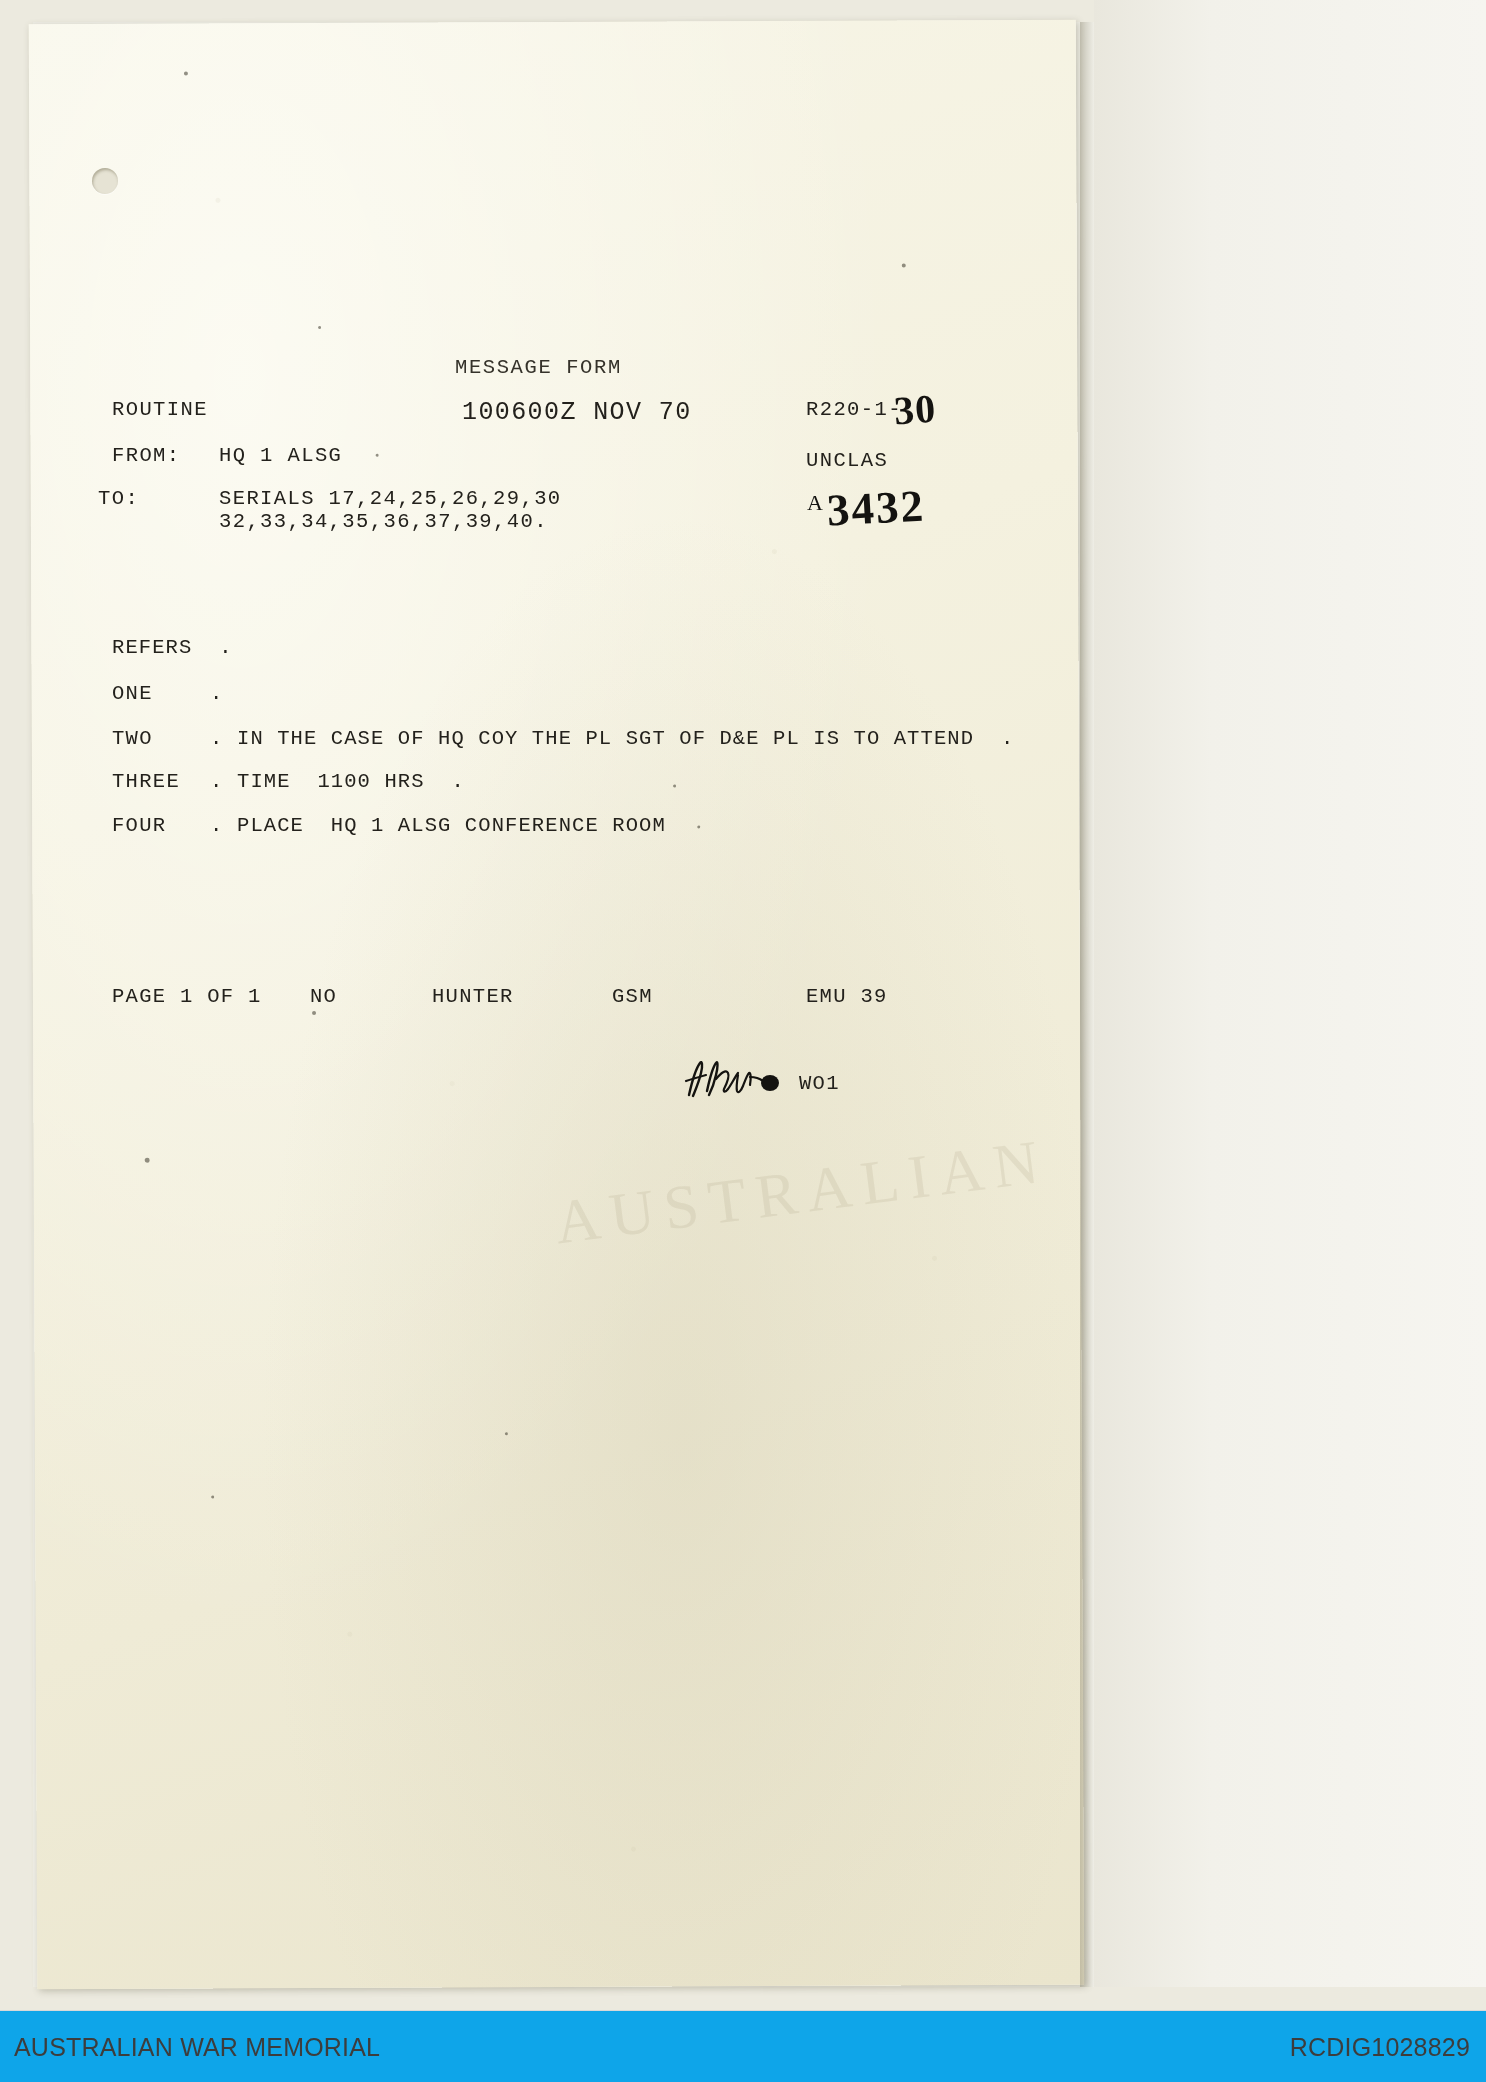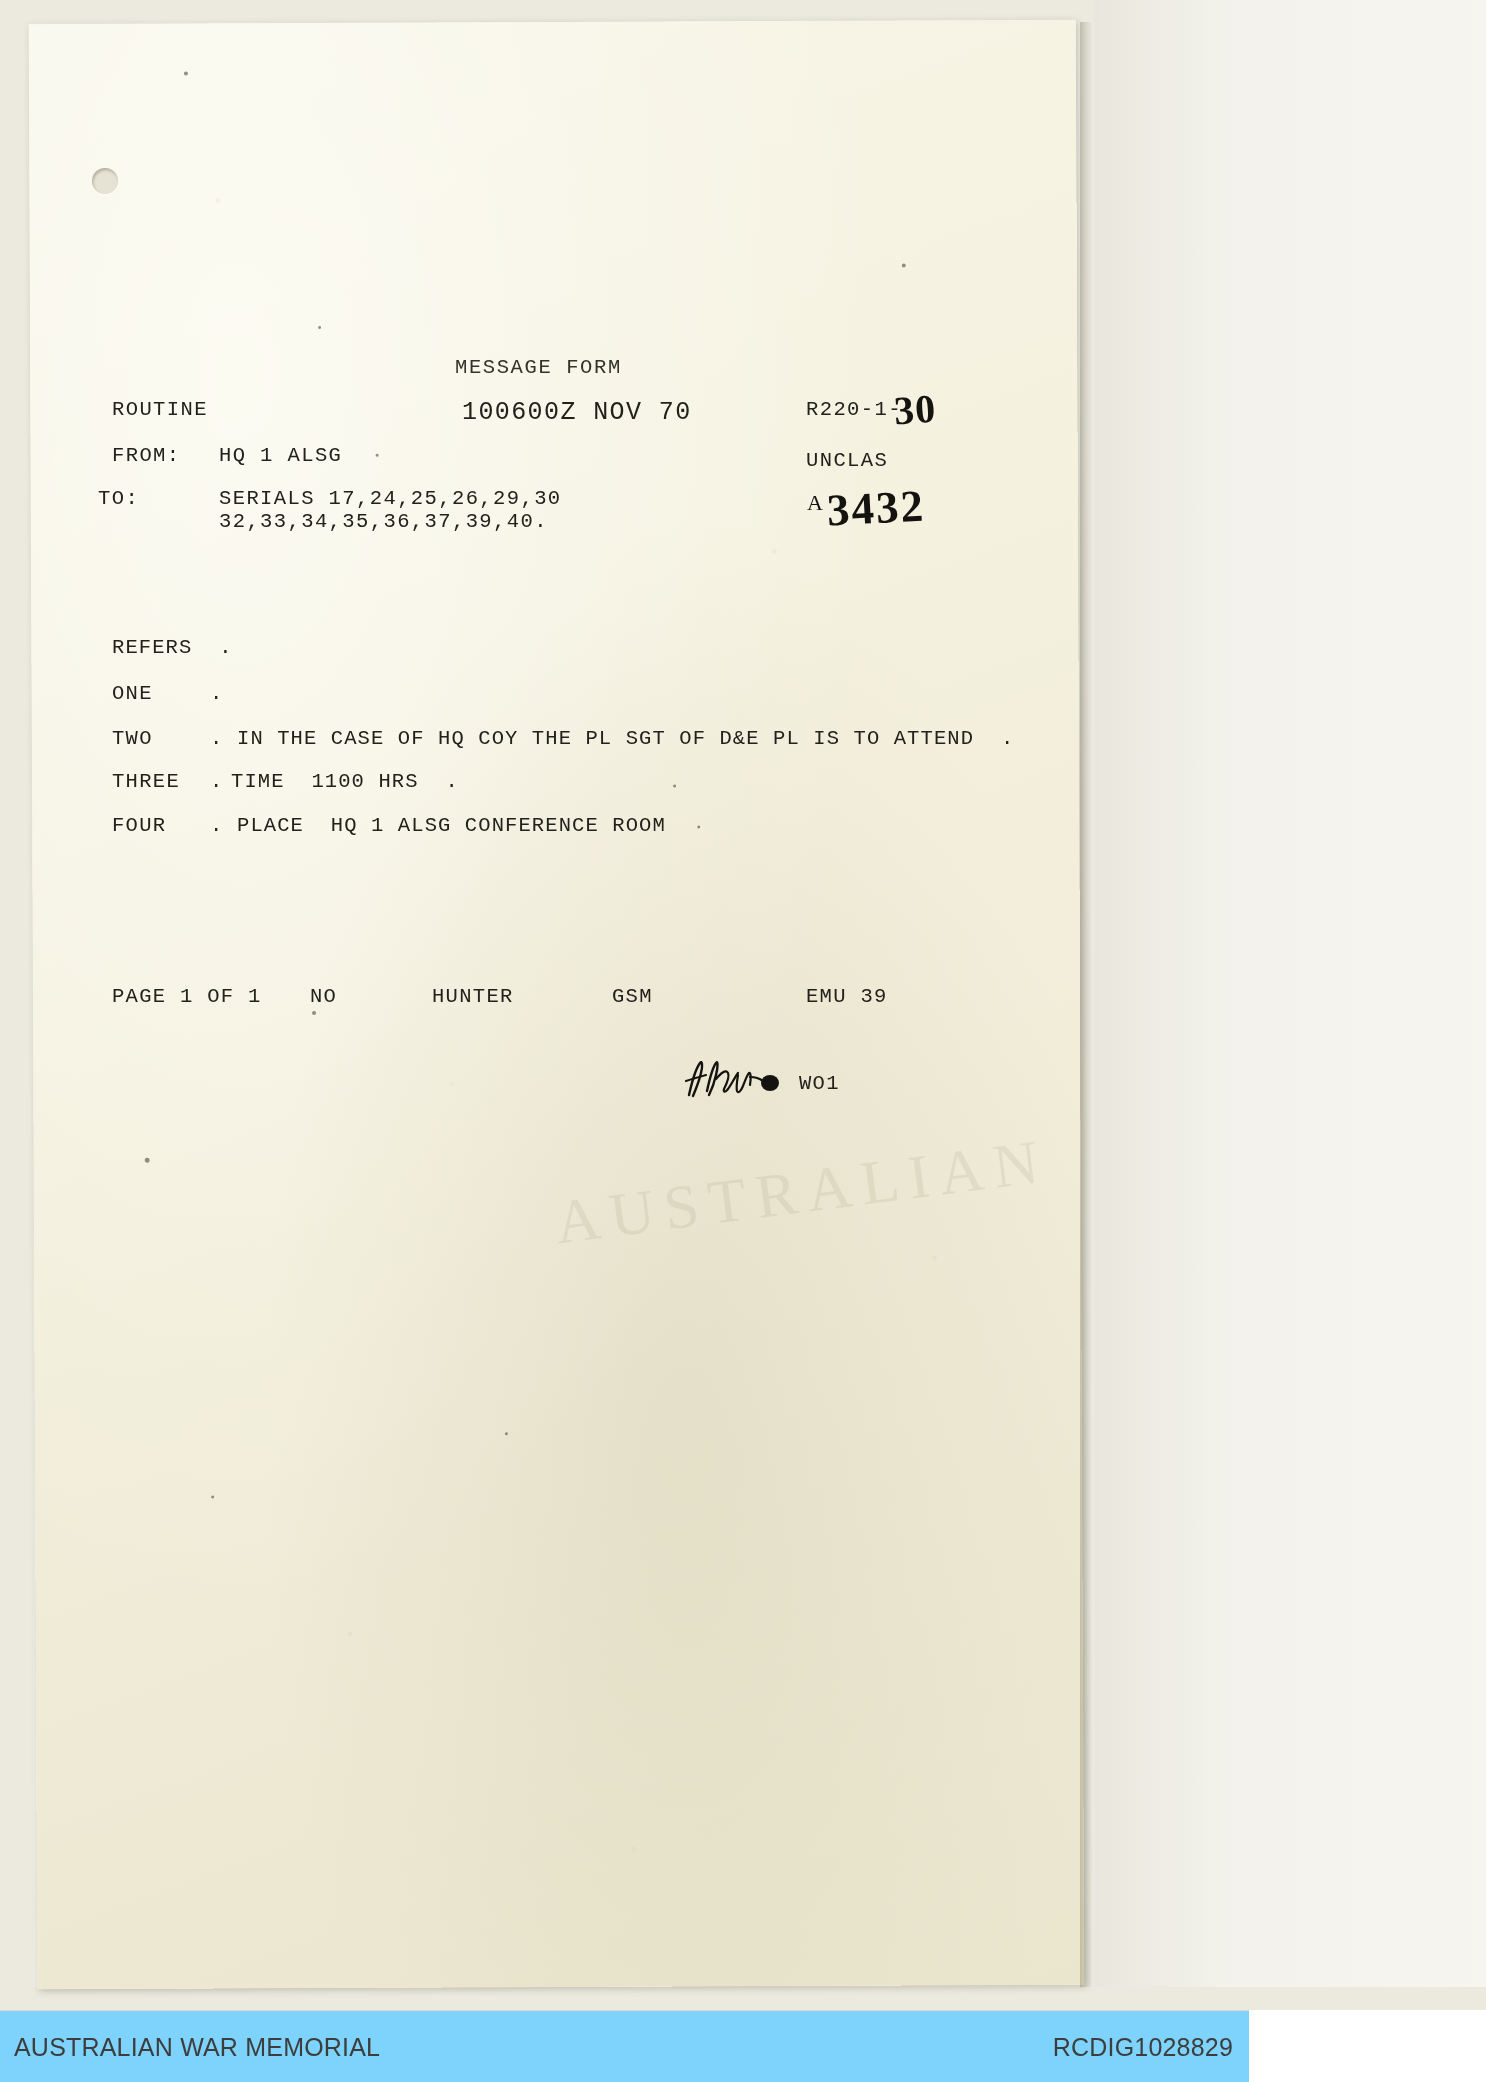--- a/index.html
+++ b/index.html
@@ -182,21 +182,21 @@
   #p1-label { left: 112px; top: 682px; }
   #p1-dot   { left: 210px; top: 682px; }
   #p1-text  { left: 237px; top: 682px; }
 
   #p2-label { left: 112px; top: 727px; }
   #p2-dot   { left: 210px; top: 727px; }
   #p2-text  { left: 237px; top: 727px; }
 
   #p3-label { left: 112px; top: 770px; }
   #p3-dot   { left: 210px; top: 770px; }
-  #p3-text  { left: 231px; top: 770px; }
+  #p3-text  { left: 237px; top: 770px; }
 
   #p4-label { left: 112px; top: 814px; }
   #p4-dot   { left: 210px; top: 814px; }
   #p4-text  { left: 237px; top: 814px; }
 
   
   .foot { font-size: 20.5px; letter-spacing: 1.3px; }
   #foot-page   { left: 112px; top: 985px; }
   #foot-no     { left: 310px; top: 985px; }
   #foot-name   { left: 432px; top: 985px; }
@@ -223,23 +223,23 @@
     position: absolute;
     background: rgba(60,56,44,0.55);
     border-radius: 50%;
   }
 
   
   #caption-bar {
     position: absolute;
     left: 0;
     top: 2010px;
-    width: 1249px;
+    width: 1486px;
     height: 72px;
-    background: #7dd3fc;
+    background: #0ea5e9;
     border-top: 1px solid #d8d8d8;
     text-align: right;
   }
   #caption-left {
     position: absolute;
     left: 14px;
     top: 22px;
     font-size: 25px;
     color: #3d3d3d;
     letter-spacing: 0.2px;

